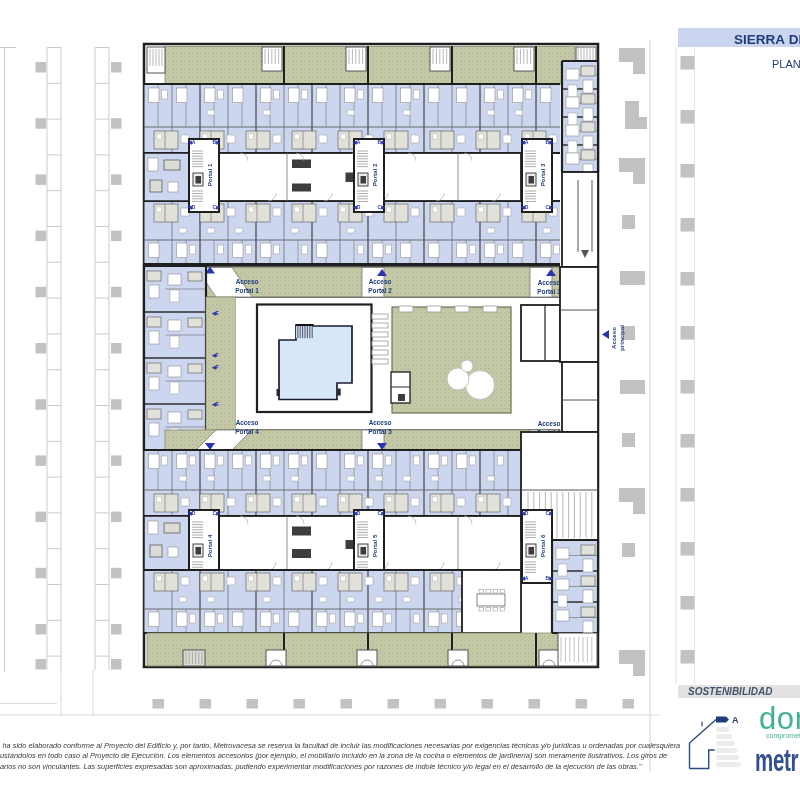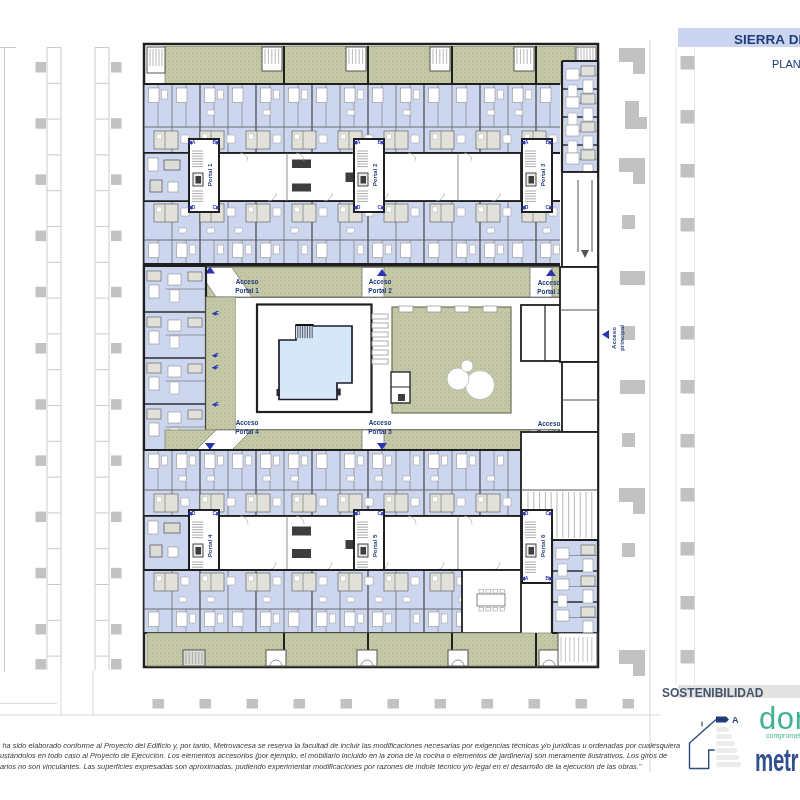--- a/index.html
+++ b/index.html
@@ -1220,21 +1220,21 @@
 </div>
 
 <div class="abs" style="left:678px;top:28px;width:122px;height:19px;background:#ccd5f0;"></div>
 
 <div class="abs" style="left:734px;top:31.5px;width:120px;font-size:13.5px;font-weight:bold;color:#1f3d7a;">SIERRA&nbsp;DE</div>
 
 <div class="abs" style="left:772px;top:57.5px;width:60px;font-size:11px;color:#1f3d7a;">PLANTA</div>
 
 <div class="abs" style="left:678px;top:684.5px;width:122px;height:13px;background:#e2e2e2;"></div>
 
-<div class="abs" style="left:662px;top:686px;font-size:12px;font-weight:bold;color:#44546a;">SOSTENIBILIDAD</div>
+<div class="abs" style="left:688px;top:686px;font-size:10px;font-weight:bold;color:#44546a;font-style:italic;">SOSTENIBILIDAD</div>
 
 <svg class="abs" style="left:680px;top:705px;" width="70" height="70" viewBox="0 0 70 70">
   <path d="M 9.5 63.5 L 9.5 38 L 36 14.5 M 9.5 63.5 L 28.7 63.5 L 28.7 45 L 34.7 45" fill="none" stroke="#2c4a7c" stroke-width="1.4"></path>
   <line x1="22" y1="16.5" x2="22" y2="21.5" stroke="#2c4a7c" stroke-width="1.2"></line>
   <path d="M 36 11.5 L 46 11.5 L 49 14.5 L 46 17.5 L 36 17.5 Z" fill="#1f3d7a"></path>
   <rect x="36" y="22" width="13" height="5" rx="2" fill="#ececec"></rect>
   <rect x="36" y="29" width="16" height="5" rx="2" fill="#ececec"></rect>
   <rect x="36" y="36" width="19" height="5" rx="2" fill="#ececec"></rect>
   <rect x="36" y="43" width="21" height="5" rx="2" fill="#ececec"></rect>
   <rect x="36" y="50" width="23" height="5" rx="2" fill="#ececec"></rect>

